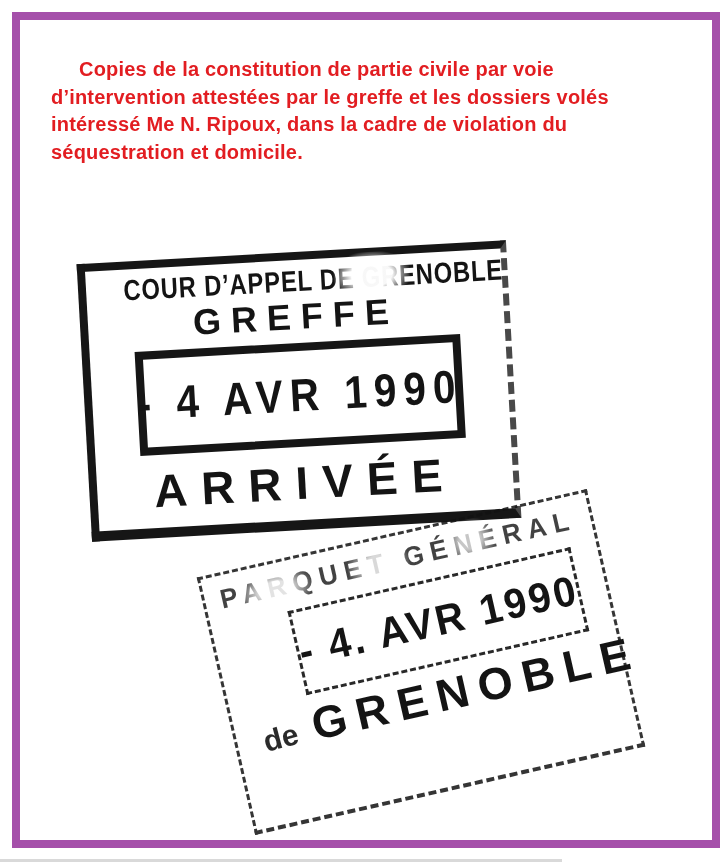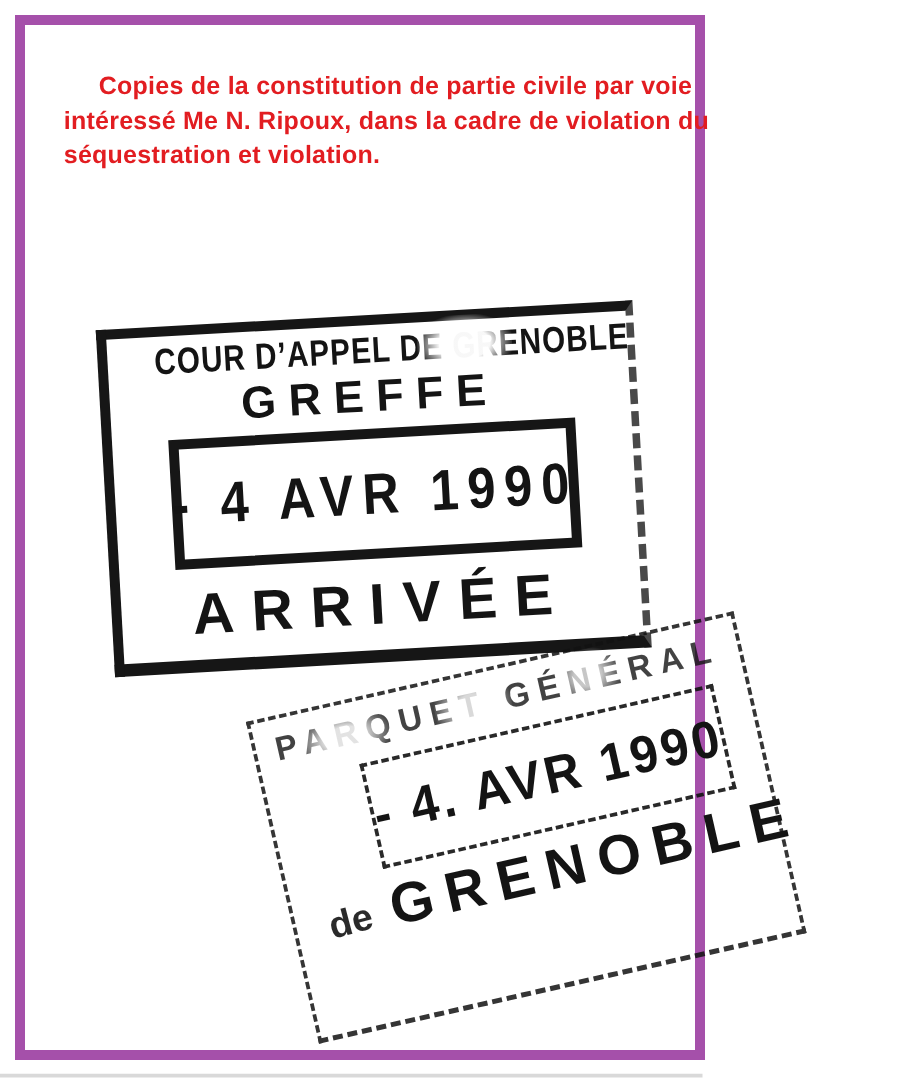--- a/index.html
+++ b/index.html
@@ -1,21 +1,21 @@
 <!DOCTYPE html>
 <html><head>
 <meta charset="utf-8">
 <style>
   html,body{margin:0;padding:0;background:#ffffff;}
   .page{
     position:relative;width:720px;height:864px;background:#fff;
     font-family:"Liberation Sans",sans-serif;overflow:hidden;
   }
   .frame{
-    position:absolute;left:12px;top:12px;width:552px;height:836px;
+    position:absolute;left:12px;top:12px;width:708px;height:836px;
     border:8px solid #A550AA;box-sizing:border-box;background:#fff;
   }
   
   .intro{
     position:absolute;left:31px;top:36px;width:648px;
     color:#E21D21;font-weight:bold;font-size:20px;line-height:27.5px;
     letter-spacing:.2px;
   }
   .intro .line{white-space:nowrap;}
   .intro .line.first{text-indent:28px;}
@@ -95,22 +95,23 @@
   }
 </style>
 </head>
 <body>
 
 <div class="page">
   <div class="frame">
 
     <div class="intro">
       <div class="line first">Copies de la constitution de partie civile par voie</div>
+      <div class="line">d’intervention attestées par le greffe et les dossiers volés</div>
       <div class="line">intéressé Me N. Ripoux, dans la cadre de violation du</div>
-      <div class="line">séquestration et violation.</div>
+      <div class="line">séquestration et domicile.</div>
     </div>
 
     <div class="stamp stamp1">
       <div class="s1-court">COUR D’APPEL DE GRENOBLE</div>
       <div class="s1-office">GREFFE</div>
       <div class="s1-datebox">
         <span class="s1-date">- 4 AVR 1990</span>
       </div>
       <div class="s1-status">ARRIVÉE</div>
       <div class="smudge sm-a"></div>

